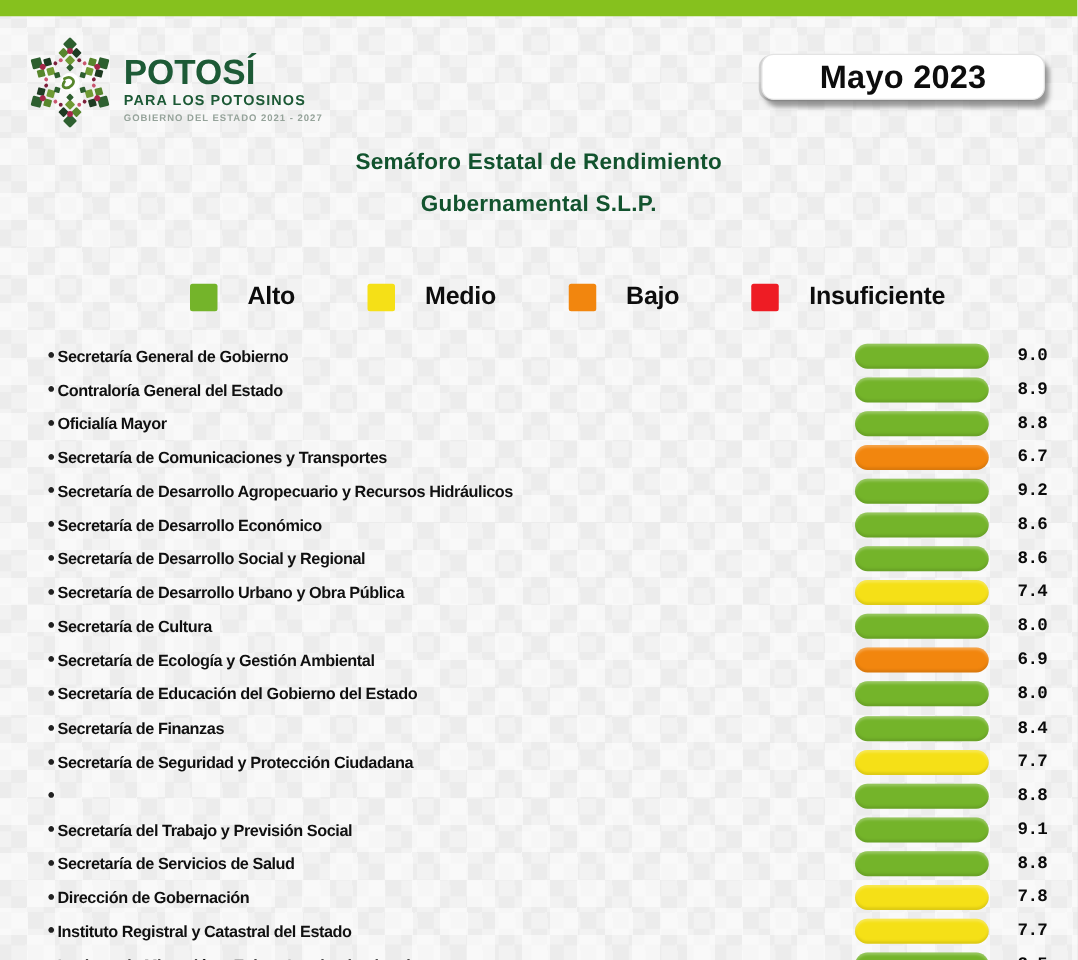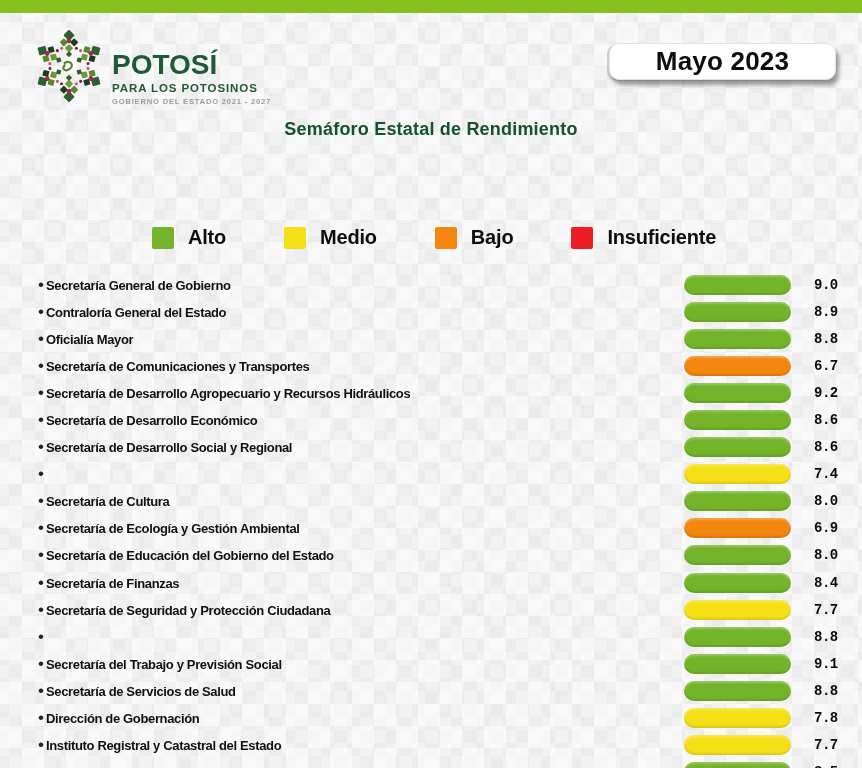--- a/index.html
+++ b/index.html
@@ -9,21 +9,21 @@
     background-color:#ececec;
     background-image:
       conic-gradient(rgba(255,255,255,.55) 90deg, transparent 90deg 180deg, rgba(255,255,255,.55) 180deg 270deg, transparent 270deg),
       conic-gradient(rgba(255,255,255,.30) 90deg, transparent 90deg 180deg, rgba(255,255,255,.30) 180deg 270deg, transparent 270deg);
     background-size:44px 44px, 26px 26px;
     background-position:0 0, 9px 15px;
   }
   .topbar{position:absolute; left:0; top:0; width:100%; height:13px;}
 
   
-  .logo{position:absolute; left:32px; top:24px; display:flex; align-items:flex-end;}
+  .logo{position:absolute; left:19px; top:24px; display:flex; align-items:center;}
   .logo-emblem{width:74px; height:80px; margin-top:2px;}
   .logo-text{margin-left:6px; padding-top:12px;}
   .logo-name{font-size:28px; font-weight:bold; letter-spacing:0px; line-height:1;}
   .logo-sub{font-size:11.5px; font-weight:bold; letter-spacing:0.9px; margin-top:3px;}
   .logo-tag{font-size:7.6px; letter-spacing:0.8px; margin-top:3px; color:#95a39a; font-weight:bold;}
 
   
   .badge{
     position:absolute; left:583px; top:43px; width:225px; height:35px;
     background:#ffffff; border-radius:10px; border:1px solid #e3e3e3;
@@ -33,21 +33,21 @@
   .badge span{font-size:26px; font-weight:bold; color:#0d0d0d; letter-spacing:0.2px;}
 
   
   .title{position:absolute; left:0; top:112px; width:100%; text-align:center;
          font-weight:bold; font-size:18px; line-height:34px; letter-spacing:0.2px;}
 
   
   .legend{position:absolute; left:152px; top:226px; display:flex; align-items:center; gap:58px;}
   .legend-item{display:flex; align-items:center;}
   .legend-swatch{width:22px; height:22px; border-radius:2px; display:inline-block;}
-  .legend-label{font-size:20px; font-weight:bold; color:#0d0d0d; margin-left:14px; letter-spacing:-0.2px;}
+  .legend-label{font-size:20px; font-weight:bold; color:#0d0d0d; margin-left:24px; letter-spacing:-0.2px;}
 
   
   .list{position:absolute; left:0; top:271px; width:100%;}
   .row{position:relative; height:27.1px; width:100%;}
   .bullet{position:absolute; left:38px; top:50%; transform:translateY(-54%);
           font-size:17px; color:#222; line-height:1;}
   .label{position:absolute; left:46px; top:50%; transform:translateY(-50%);
          font-size:13px; font-weight:bold; letter-spacing:-0.35px; color:#101010; white-space:nowrap;}
   .pill{position:absolute; left:684px; top:3.5px; width:107px; height:20px; border-radius:10px;
         box-shadow:inset 0 -2px 2px rgba(0,0,0,.10), inset 0 2px 2px rgba(255,255,255,.25);}
@@ -90,20 +90,21 @@
       <div class="logo-tag">GOBIERNO DEL ESTADO 2021 - 2027</div>
     </div>
   </div>
 
   <div class="badge">
     <span>Mayo 2023</span>
   </div>
 
   <div class="title" id="pageTitle" style="color: rgb(18, 83, 46);">
     <div>Semáforo Estatal de Rendimiento</div>
+    <div>Gubernamental S.L.P.</div>
   </div>
 
   <div class="legend" id="legend">
     <div class="legend-item">
       <span class="legend-swatch" style="background: rgb(116, 180, 42);"></span>
       <span class="legend-label">Alto</span>
     </div>
 
     <div class="legend-item">
       <span class="legend-swatch" style="background: rgb(245, 224, 23);"></span>
@@ -166,20 +167,21 @@
 
     <div class="row">
       <span class="bullet">•</span>
       <span class="label">Secretaría de Desarrollo Social y Regional</span>
       <span class="pill" style="background: rgb(116, 180, 42);"></span>
       <span class="score">8.6</span>
     </div>
 
     <div class="row">
       <span class="bullet">•</span>
+      <span class="label">Secretaría de Desarrollo Urbano y Obra Pública</span>
       <span class="pill" style="background: rgb(245, 224, 23);"></span>
       <span class="score">7.4</span>
     </div>
 
     <div class="row">
       <span class="bullet">•</span>
       <span class="label">Secretaría de Cultura</span>
       <span class="pill" style="background: rgb(116, 180, 42);"></span>
       <span class="score">8.0</span>
     </div>

